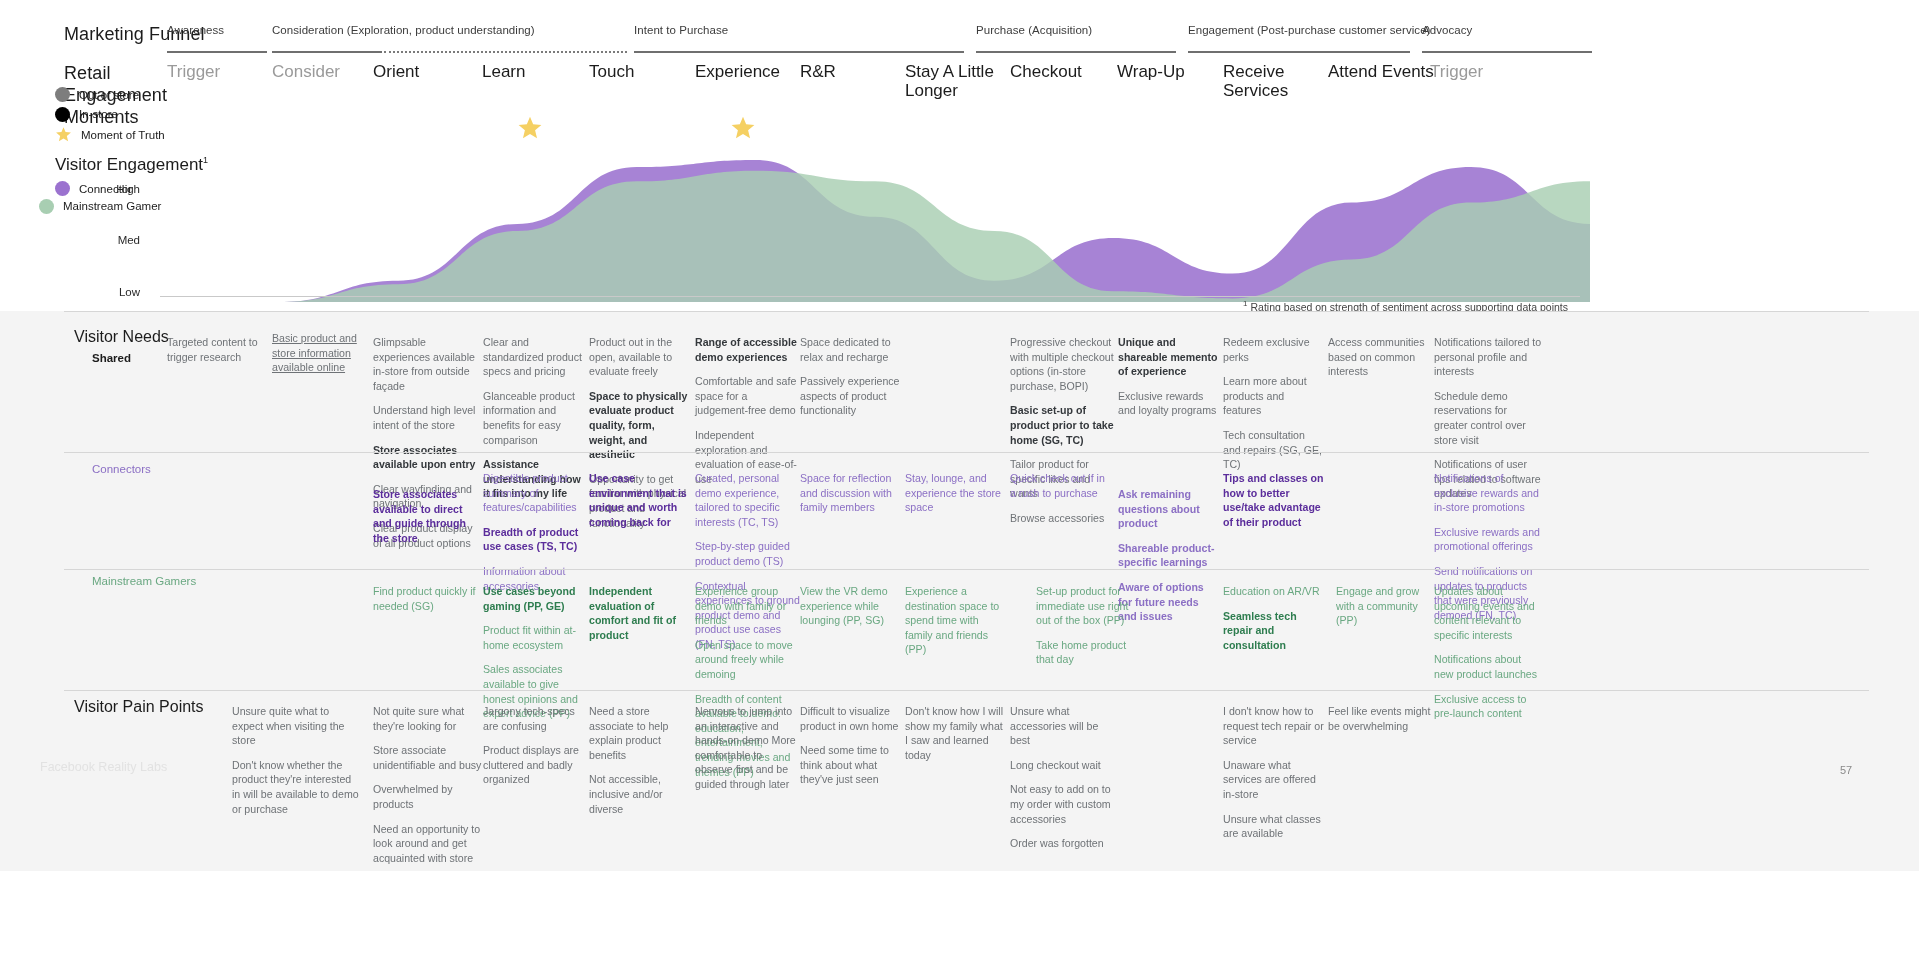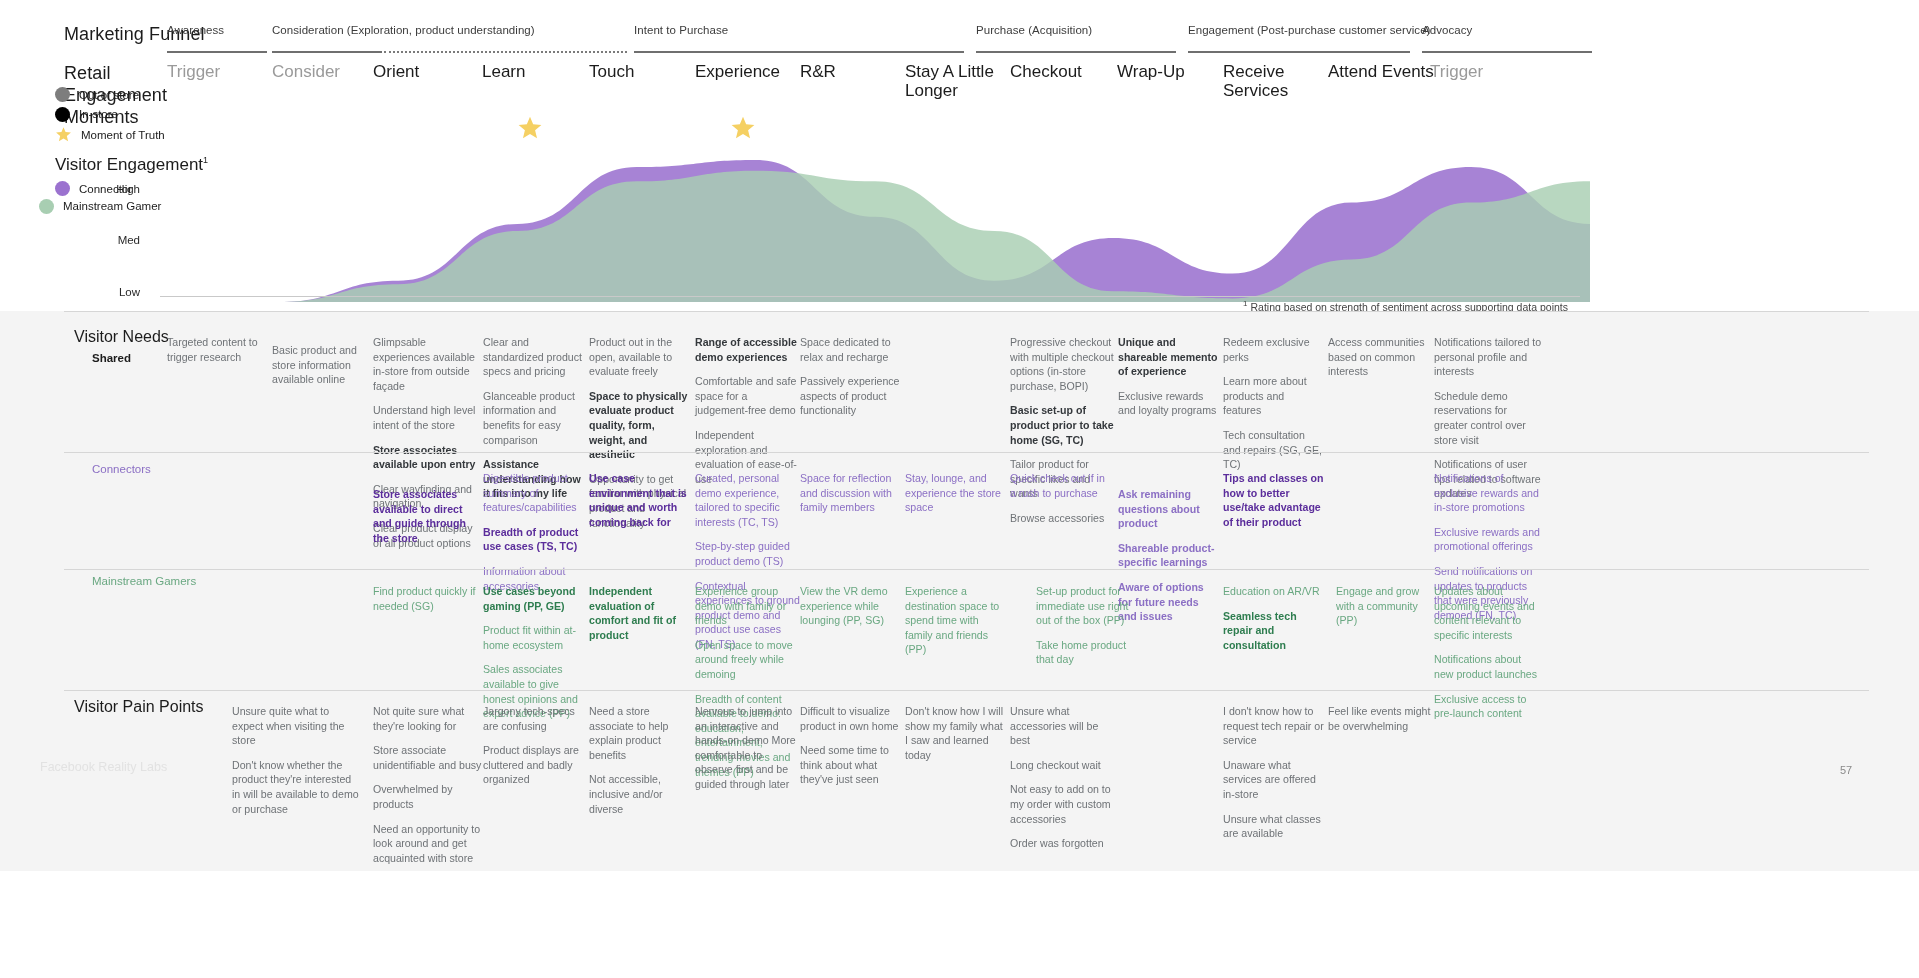--- a/index.html
+++ b/index.html
@@ -179,21 +179,21 @@
   </div>
 
   <div class="matrix">
     <div class="hrule" style="top:0px"></div>
     <div class="sec-title" style="top:17px">Visitor Needs</div>
     <div class="sec-sub" style="top:41px">Shared</div>
     <div class="matrix-row shared" id="row-shared" style="top:14px">
         <div class="cell" style="left: 167px; top: 10px; width: 100px;">
           <p>Targeted content to trigger research</p>
         </div>
-        <div class="cell" style="left: 272px; top: 18px; width: 100px;">
+        <div class="cell" style="left: 272px; top: 6px; width: 100px; text-decoration: underline;">
           <p>Basic product and store information available online</p>
         </div>
         <div class="cell" style="left: 373px; top: 10px; width: 108px;">
           <p>Glimpsable experiences available in-store from outside façade</p>
           <p>Understand high level intent of the store</p>
           <p class="b">Store associates available upon entry</p>
           <p>Clear wayfinding and navigation</p>
           <p>Clear product display of all product options</p>
         </div>
         <div class="cell" style="left: 483px; top: 10px; width: 102px;">

